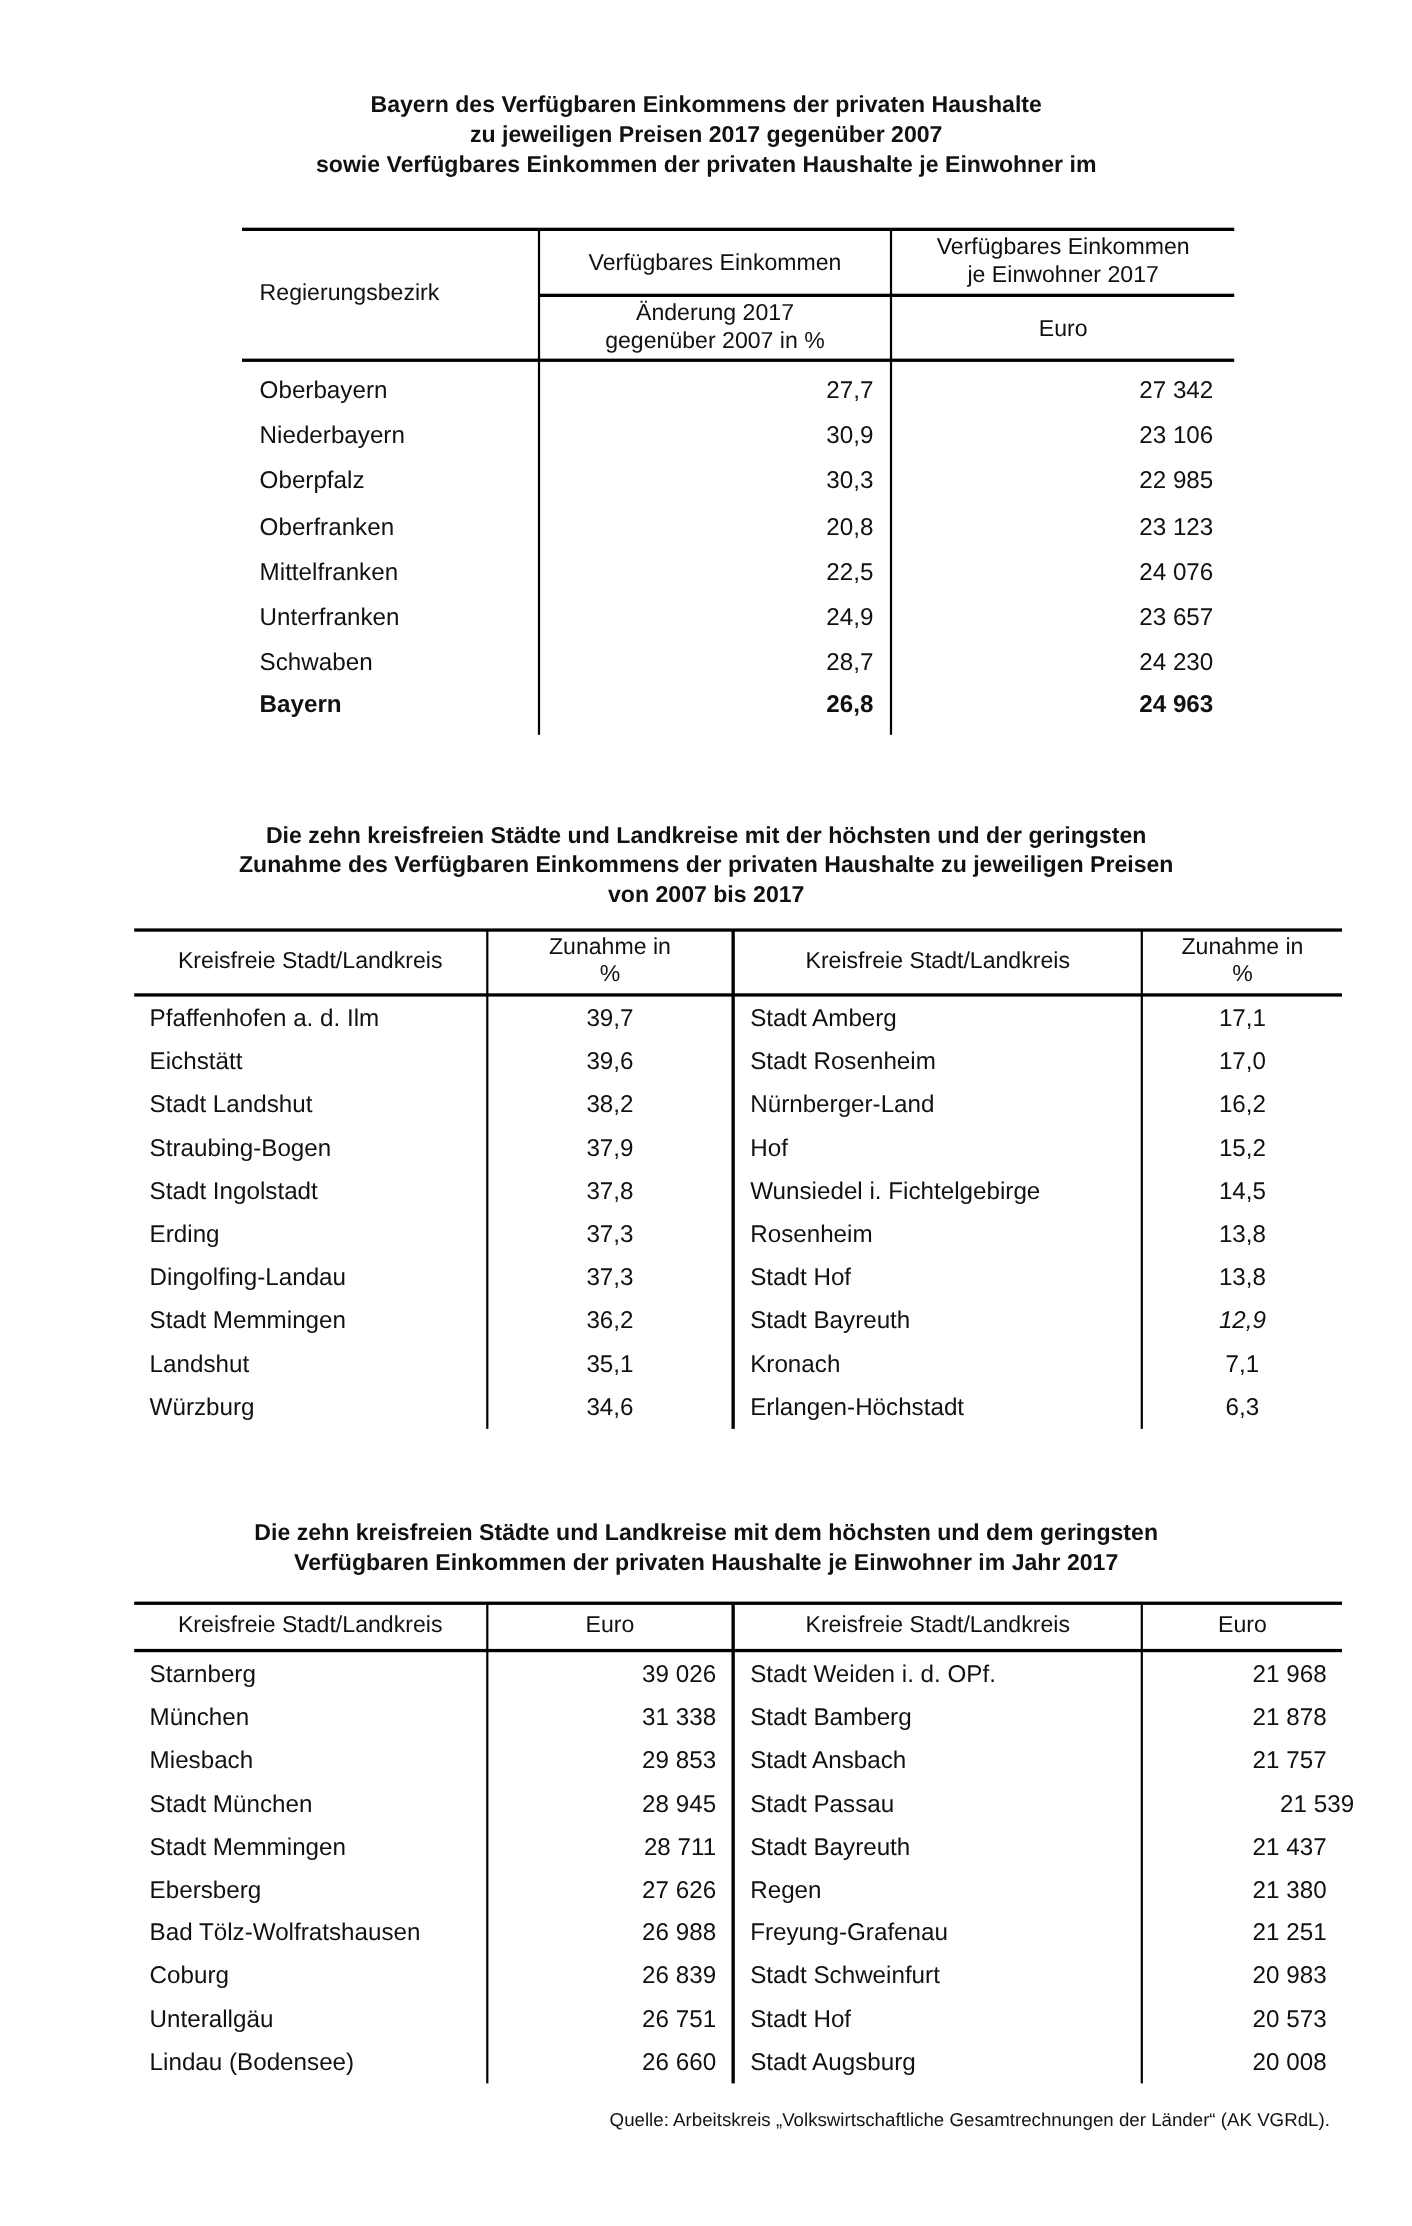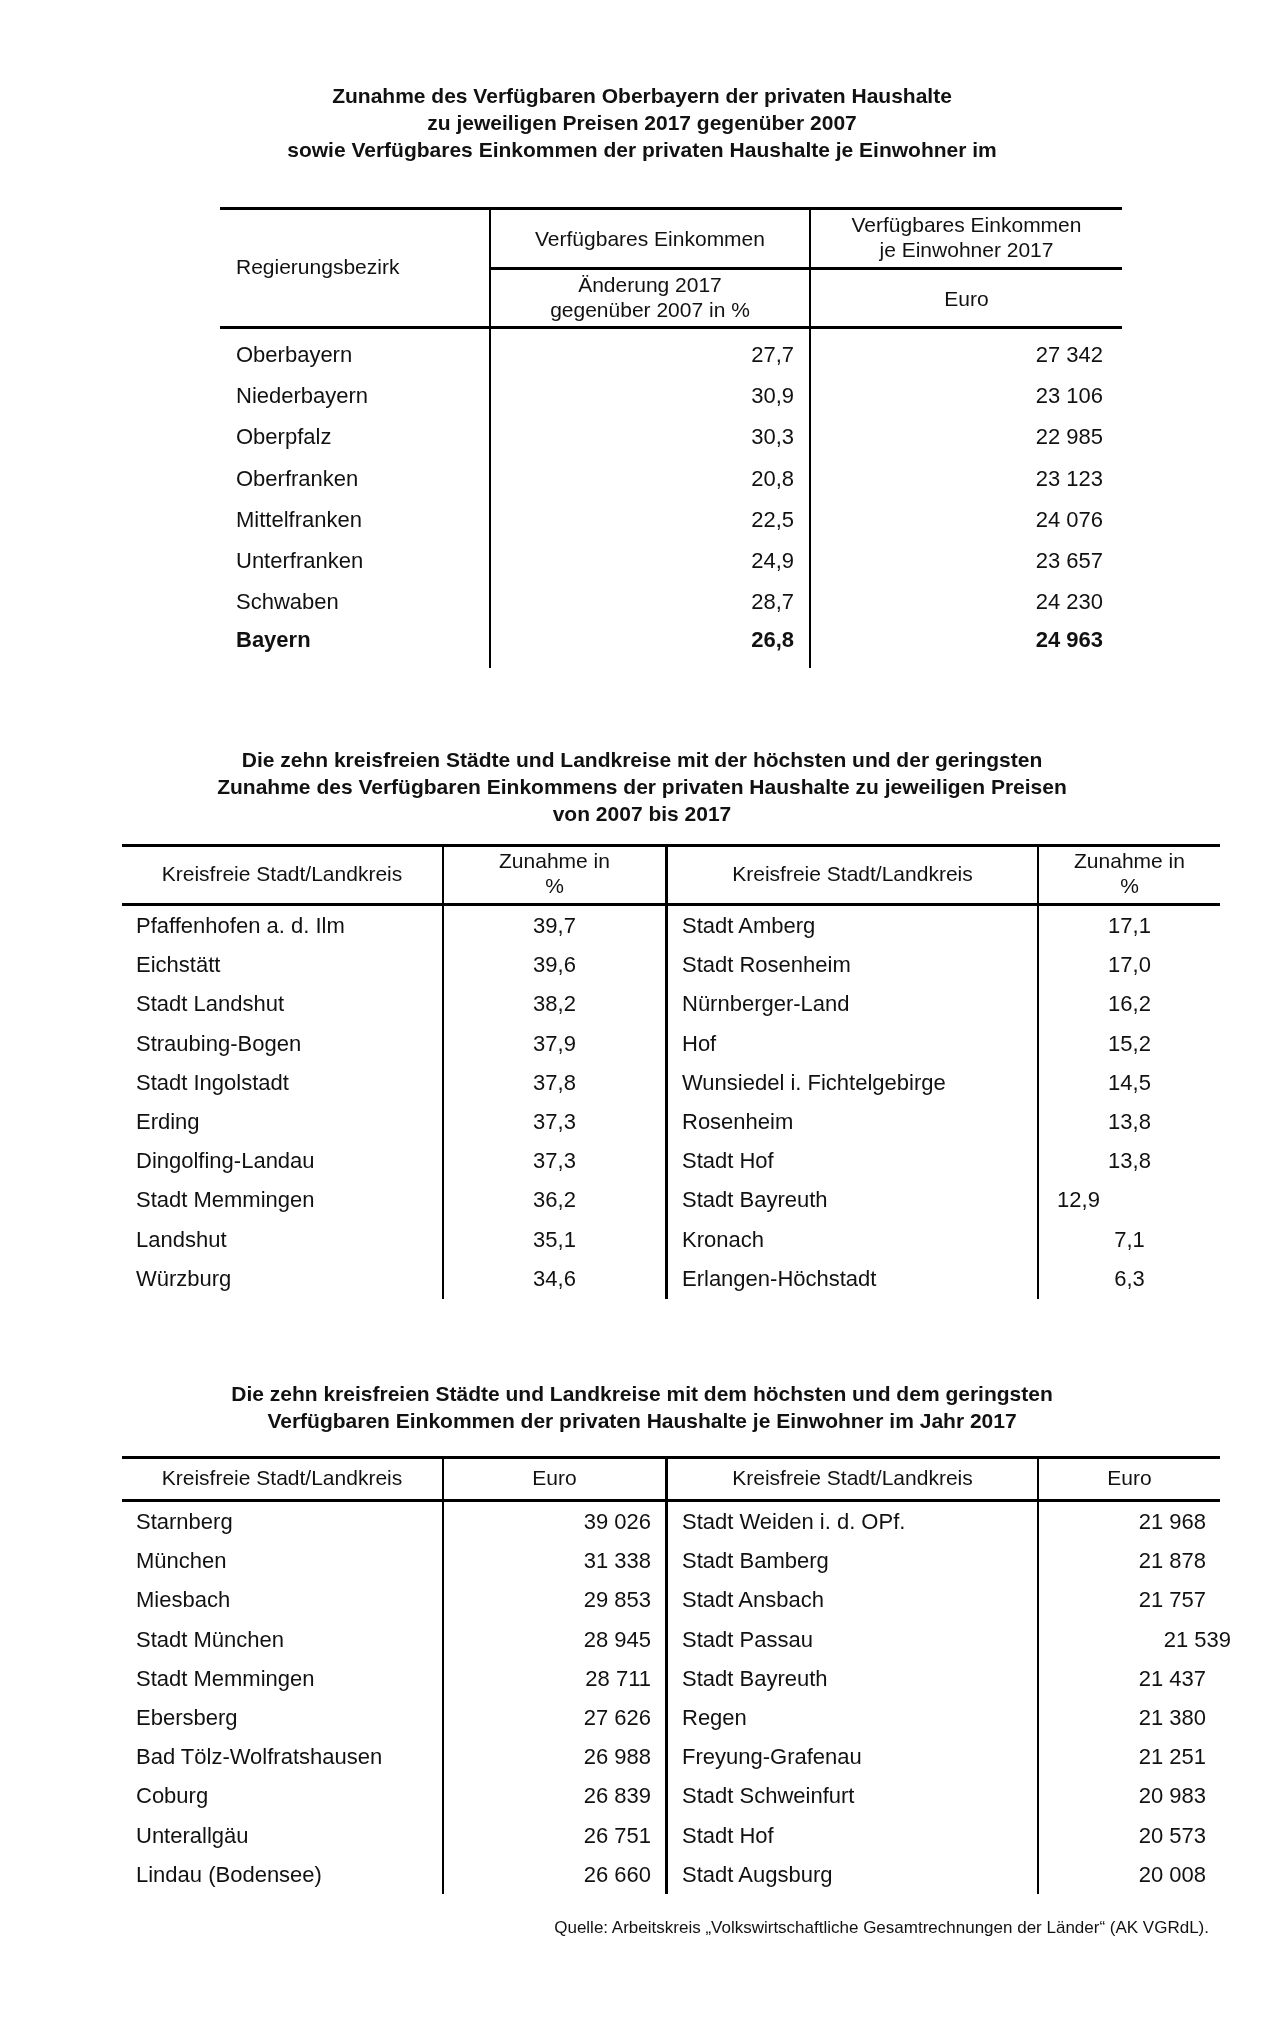--- a/index.html
+++ b/index.html
@@ -14,21 +14,21 @@
   .r { text-align: right; }
   .l { text-align: left; }
   .bold { font-weight: bold; }
   .hdr { font-size: 21px; line-height: 25px; }
   .source { position: absolute; top: 1918px; right: 75px; font-size: 17px; white-space: nowrap; }
 </style>
 </head>
 <body>
 
 <div class="title" style="top:82px;">
-  <div>Zunahme des Verfügbaren Oberbayern der privaten Haushalte</div>
+  <div>Bayern des Verfügbaren Einkommens der privaten Haushalte</div>
   <div>zu jeweiligen Preisen 2017 gegenüber 2007</div>
   <div>sowie Verfügbares Einkommen der privaten Haushalte je Einwohner im</div>
 </div>
 
 <div>
   <div class="hline" style="left:220px; width:902px; top:207px;"></div>
   <div class="hline" style="left:490px; width:632px; top:267px;"></div>
   <div class="hline" style="left:220px; width:902px; top:326px;"></div>
   <div class="vline" style="left:489px; top:208px; height:460px;"></div>
   <div class="vline" style="left:809px; top:208px; height:460px;"></div>
@@ -122,21 +122,21 @@
       <div class="cell c" style="left:444px; width:221px; top:1109px;">37,3</div>
       <div class="cell l" style="left:682px; top:1109px;">Rosenheim</div>
       <div class="cell c" style="left:1039px; width:181px; top:1109px;">13,8</div>
       <div class="cell l" style="left:136px; top:1148px;">Dingolfing-Landau</div>
       <div class="cell c" style="left:444px; width:221px; top:1148px;">37,3</div>
       <div class="cell l" style="left:682px; top:1148px;">Stadt Hof</div>
       <div class="cell c" style="left:1039px; width:181px; top:1148px;">13,8</div>
       <div class="cell l" style="left:136px; top:1187px;">Stadt Memmingen</div>
       <div class="cell c" style="left:444px; width:221px; top:1187px;">36,2</div>
       <div class="cell l" style="left:682px; top:1187px;">Stadt Bayreuth</div>
-      <div class="cell c" style="left:988px; width:181px; top:1187px;">12,9</div>
+      <div class="cell c" style="left:1039px; width:181px; top:1187px;font-style:italic;">12,9</div>
       <div class="cell l" style="left:136px; top:1227px;">Landshut</div>
       <div class="cell c" style="left:444px; width:221px; top:1227px;">35,1</div>
       <div class="cell l" style="left:682px; top:1227px;">Kronach</div>
       <div class="cell c" style="left:1039px; width:181px; top:1227px;">7,1</div>
       <div class="cell l" style="left:136px; top:1266px;">Würzburg</div>
       <div class="cell c" style="left:444px; width:221px; top:1266px;">34,6</div>
       <div class="cell l" style="left:682px; top:1266px;">Erlangen-Höchstadt</div>
       <div class="cell c" style="left:1039px; width:181px; top:1266px;">6,3</div>
     </div>
 </div>

